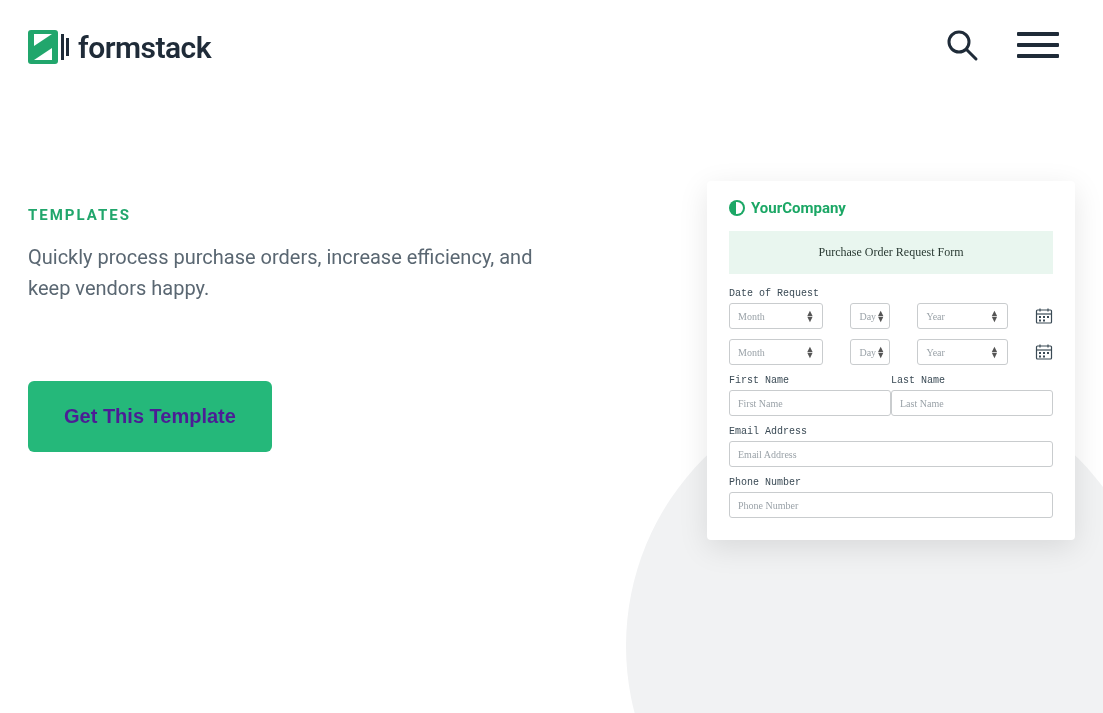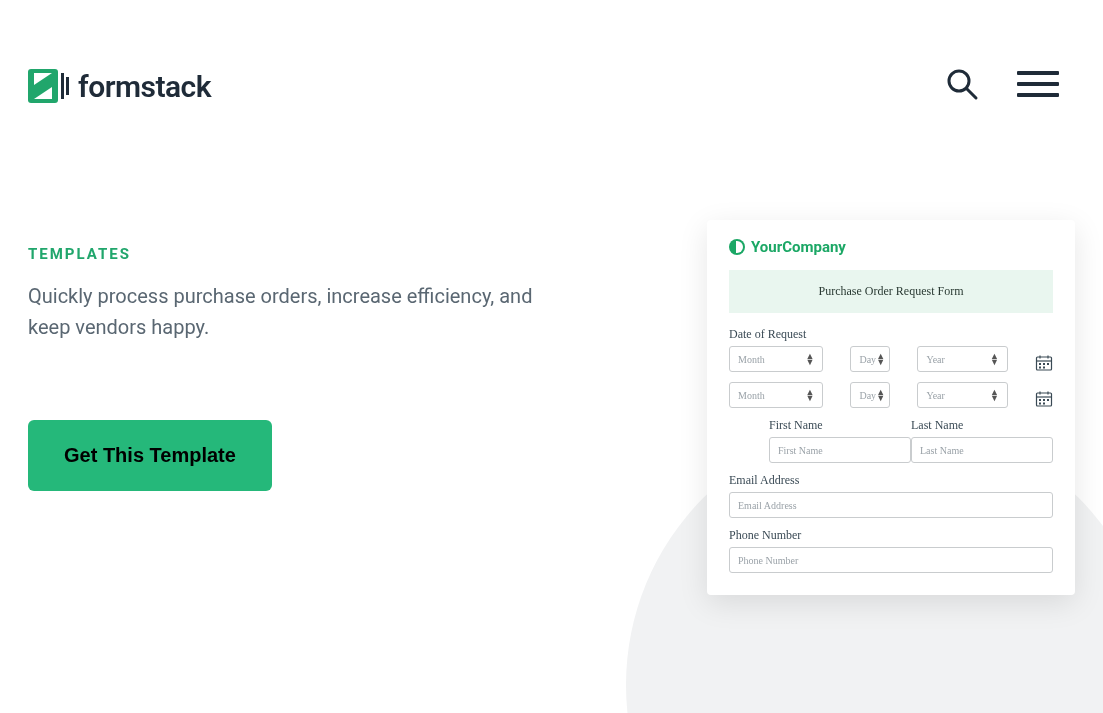--- a/index.html
+++ b/index.html
@@ -10,21 +10,20 @@
     height: 713px;
     overflow: hidden;
     position: relative;
   }
   
   .header {
     display: flex;
     align-items: center;
     justify-content: space-between;
     padding: 28px 44px 0 28px;
-    margin-top: 39px;
   }
   .logo {
     display: flex;
     align-items: center;
     gap: 6px;
   }
   .logo-mark {
     display: flex;
     align-items: center;
   }
@@ -69,21 +68,21 @@
   .hero-desc {
     font-size: 20px;
     color: #5a6772;
     line-height: 1.55;
     margin-bottom: 77px;
     font-weight: 400;
   }
   .cta-button {
     display: inline-block;
     background: #25b87a;
-    color: #000000;
+    color: #4c1d95;
     font-size: 20px;
     font-weight: 700;
     padding: 24px 36px;
     border: none;
     border-radius: 6px;
     cursor: pointer;
   }
 
   
   .preview-wrap {
@@ -138,29 +137,29 @@
   .form-banner {
     background: #e9f6ef;
     text-align: center;
     font-size: 12px;
     color: #2a3a33;
     padding: 14px 8px;
     margin-bottom: 14px;
     font-family: Georgia, 'Times New Roman', serif;
   }
   .form-label {
-    font-size: 12px;
+    font-size: 10px;
     color: #3a4a55;
     margin-bottom: 4px;
-    font-family: Liberation Serif, serif;
+    font-family: Liberation Mono, monospace;
   }
   .form-row {
     display: flex;
     gap: 27px;
-    align-items: flex-end;
+    align-items: center;
     margin-bottom: 10px;
   }
   .form-select, .form-input {
     border: 1px solid #c9ccce;
     border-radius: 3px;
     height: 26px;
     font-size: 10px;
     color: #9aa2a8;
     padding: 0 8px;
     background: #ffffff;
@@ -178,21 +177,20 @@
     color:#555;
     line-height: 6px;
   }
   .cal-icon {
     width: 18px; height: 18px;
     flex-shrink:0;
   }
   .form-two-col {
     display:flex;
     margin-bottom:10px;
-    margin-left:40px;
   }
   .form-col { flex:1; }
   .form-input-full { width: 100%; }
   .form-input-half { width: 100%; }
   .form-input span { color:#9aa2a8; }
 </style>
 </head>
 <body>
 
 <div class="header">

